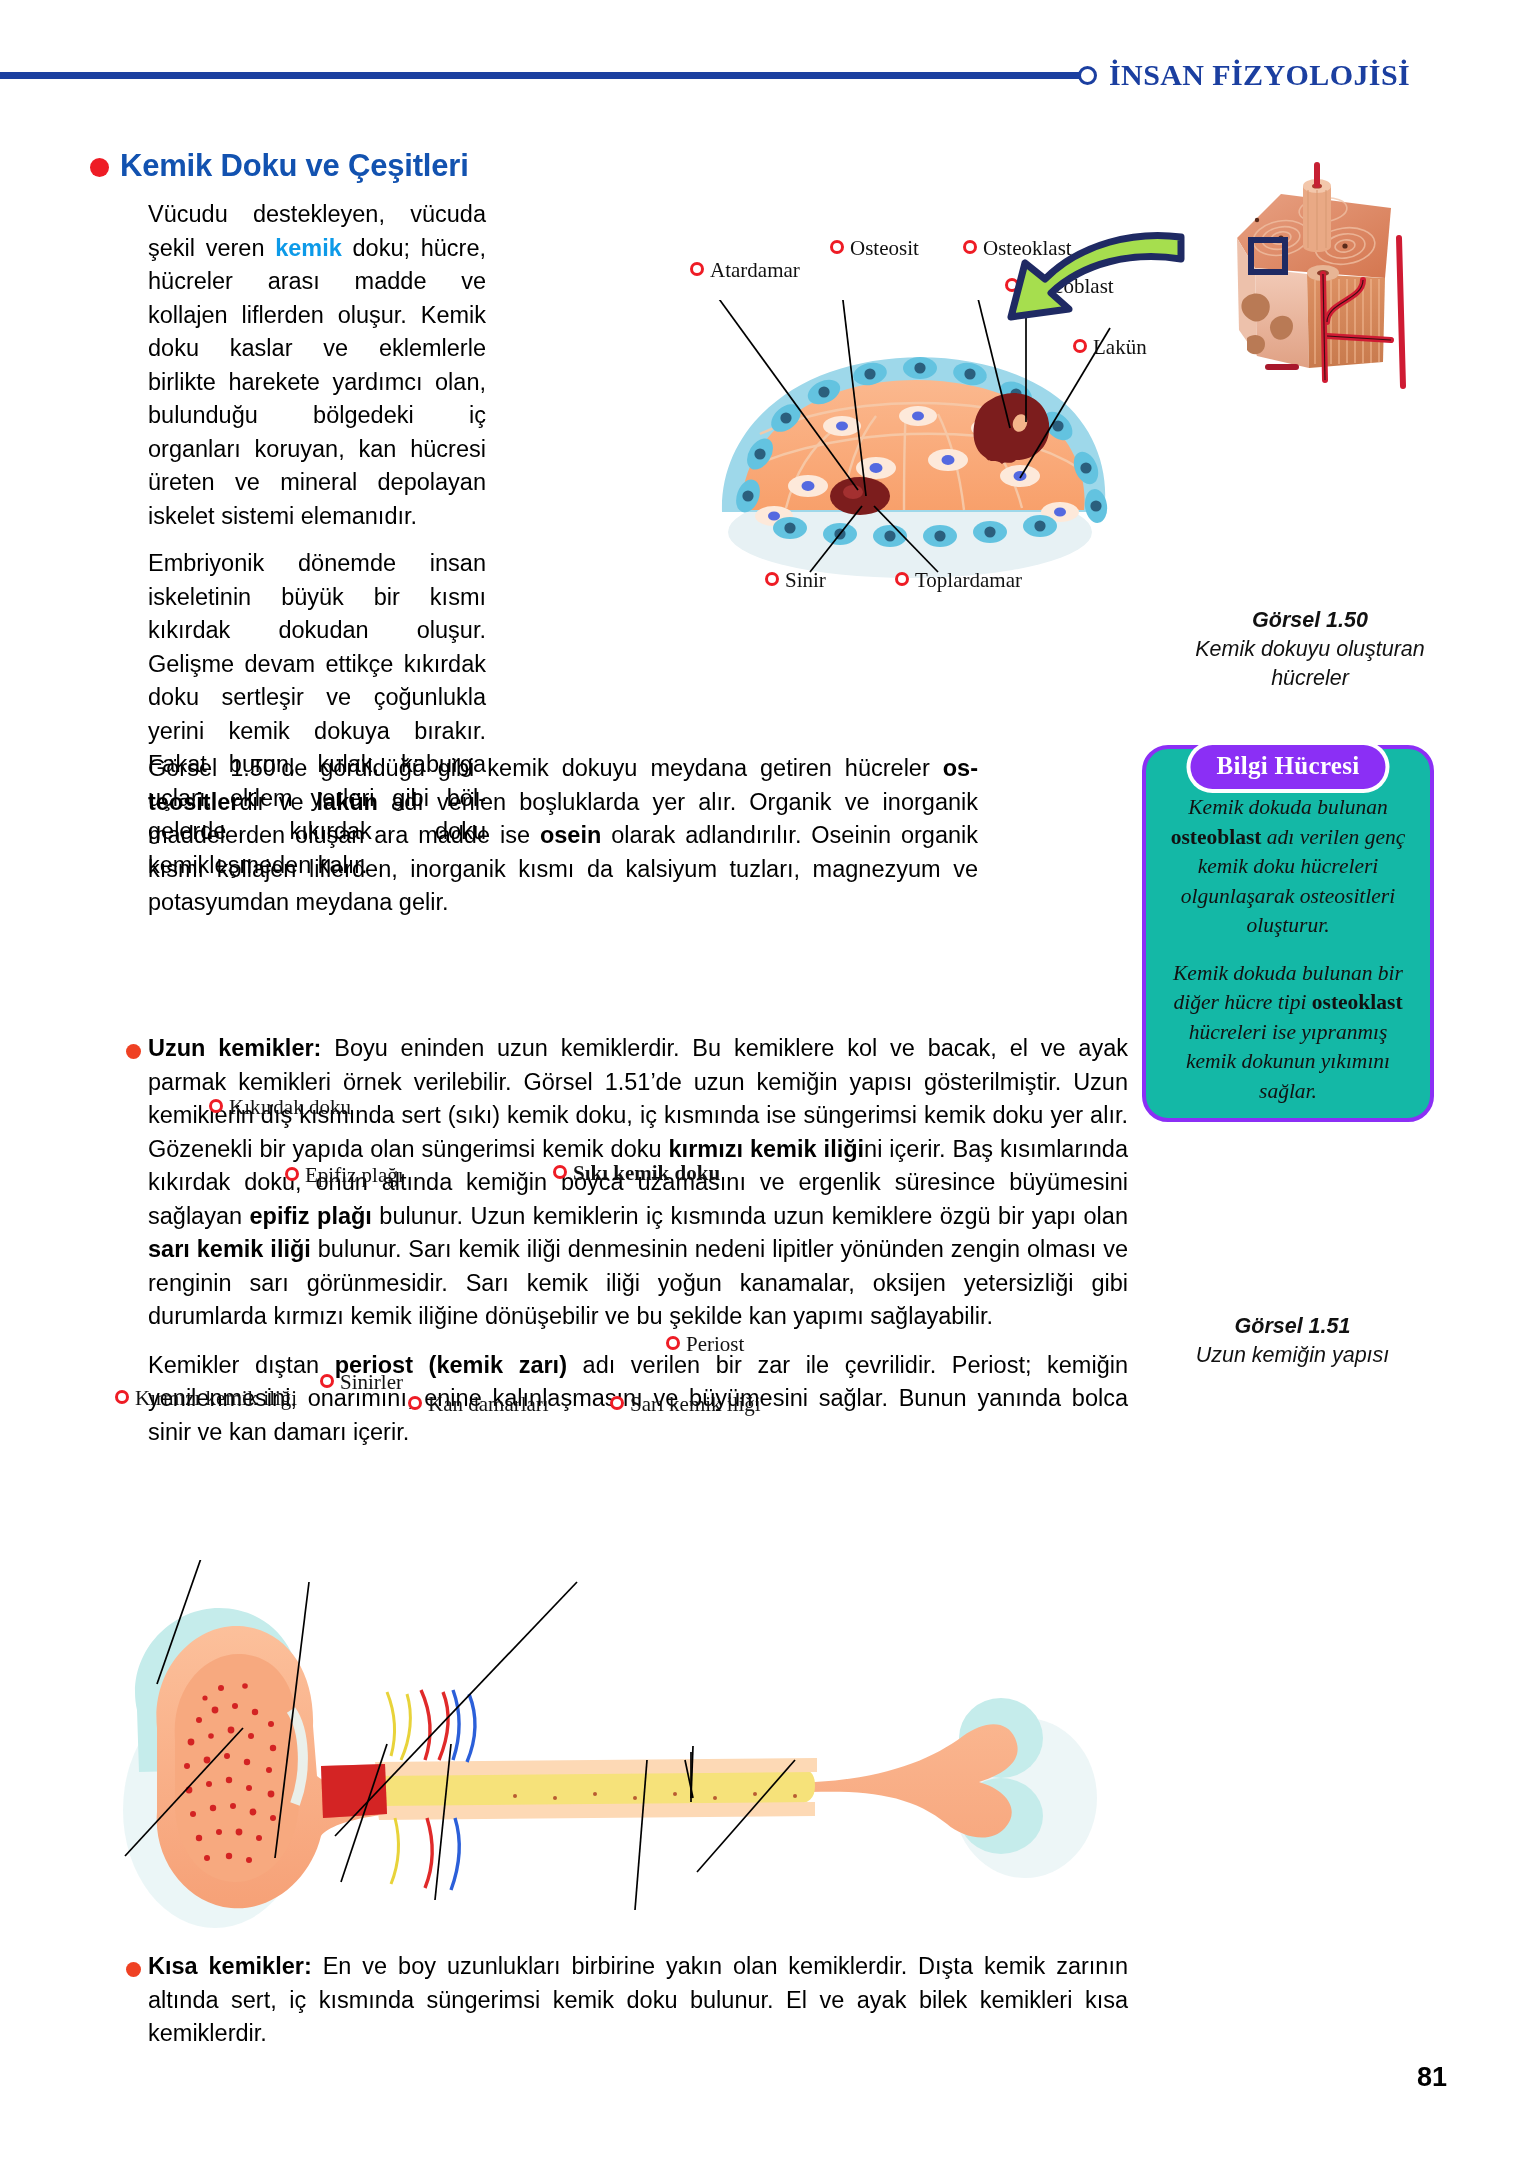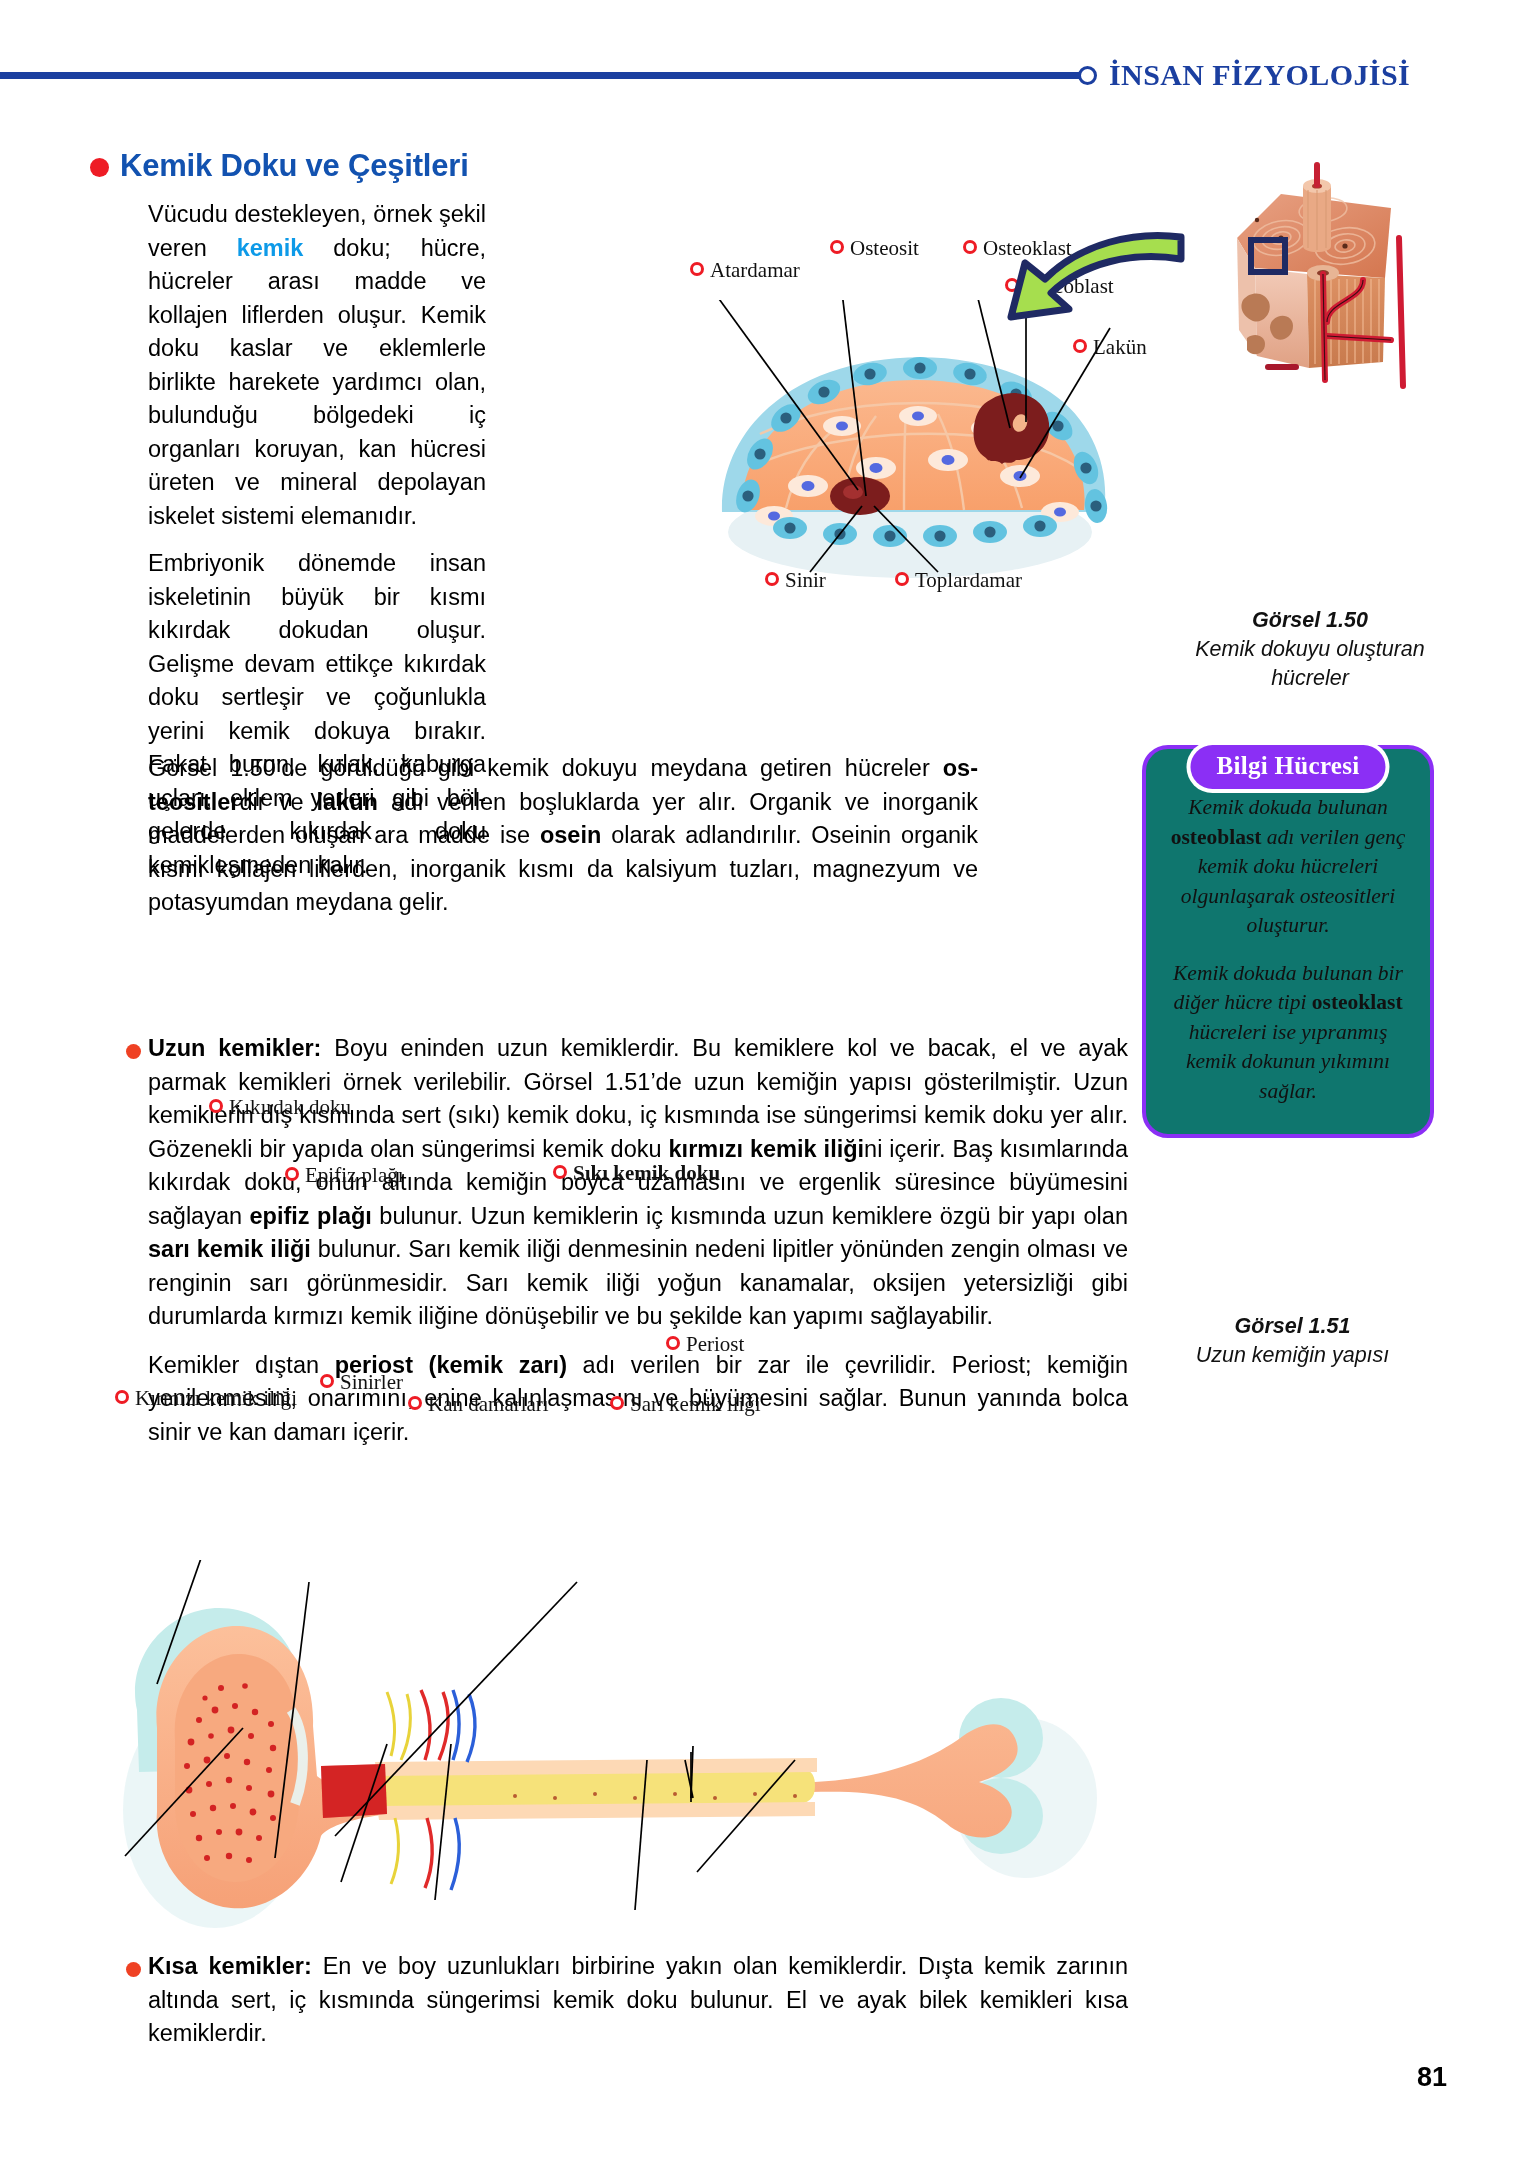--- a/index.html
+++ b/index.html
@@ -88,22 +88,22 @@
 
   .caption{
     position:absolute;text-align:center;
     font-size:21.5px;line-height:29px;font-style:italic;color:#111;margin-top:24px;
   }
   .caption .cap-title{font-weight:bold;display:block;}
 
   
   .bilgi-wrap{position:absolute;left:1142px;top:745px;width:292px;}
   .bilgi-box{
-    border:4px solid #8b2ff5;border-radius:26px;background:#0f766e;
-    padding:44px 16px 24px 16px;box-sizing:border-box;
+    border:4px solid #8b2ff5;border-radius:26px;background:#14b8a6;
+    padding:44px 16px 8px 16px;box-sizing:border-box;
   }
   .bilgi-pill{
     position:absolute;left:50%;top:0;transform:translate(-50%,0);
     background:#8b2ff5;color:#fff;border-radius:30px;
     padding:7px 26px 9px 26px;white-space:nowrap;
     font-family:"Liberation Serif", serif;
     font-weight:bold;font-size:25px;letter-spacing:.3px;
     box-shadow:0 0 0 4px #fff;
   }
   .bilgi-p{
@@ -132,21 +132,21 @@
   <div class="header">
     <div class="header-rule"></div>
     <div class="header-dot"></div>
     <div class="header-title">İNSAN FİZYOLOJİSİ</div>
   </div>
 
   <div class="sec-bullet"></div>
   <div class="sec-title">Kemik Doku ve Çeşitleri</div>
 
   <div class="col-left">
-    <p class="para"><span>Vücudu destekleyen, örnek şekil ve­ren </span><span class="kemik-hl">kemik</span><span> doku;  hücre, hücreler arası madde ve kollajen liflerden oluşur. Ke­mik doku kaslar ve eklemlerle birlikte harekete yardımcı olan, bulunduğu bölgedeki iç organları koruyan, kan hücresi üreten ve mineral depolayan iskelet sistemi elemanıdır.</span></p>
+    <p class="para"><span>Vücudu destekleyen, vücuda şekil ve­ren </span><span class="kemik-hl">kemik</span><span> doku;  hücre, hücreler arası madde ve kollajen liflerden oluşur. Ke­mik doku kaslar ve eklemlerle birlikte harekete yardımcı olan, bulunduğu bölgedeki iç organları koruyan, kan hücresi üreten ve mineral depolayan iskelet sistemi elemanıdır.</span></p>
     <p class="para">Embriyonik dönemde insan iskeletinin büyük bir kısmı kıkırdak dokudan olu­şur. Gelişme devam ettikçe kıkırdak doku sertleşir ve çoğunlukla yerini ke­mik dokuya bırakır. Fakat burun, kulak, kaburga uçları, eklem yerleri gibi böl­gelerde kıkırdak doku kemikleşmeden kalır.</p>
   </div>
 
   <div class="fig150">
     <svg width="430" height="310" viewBox="0 0 430 310" xmlns="http://www.w3.org/2000/svg" aria-hidden="true">
       <defs>
         <linearGradient id="g150a" x1="0" y1="0" x2="0" y2="1">
           <stop offset="0" stop-color="#fbb88e"></stop>
             <stop offset="1" stop-color="#f8a06b"></stop>
         </linearGradient>

